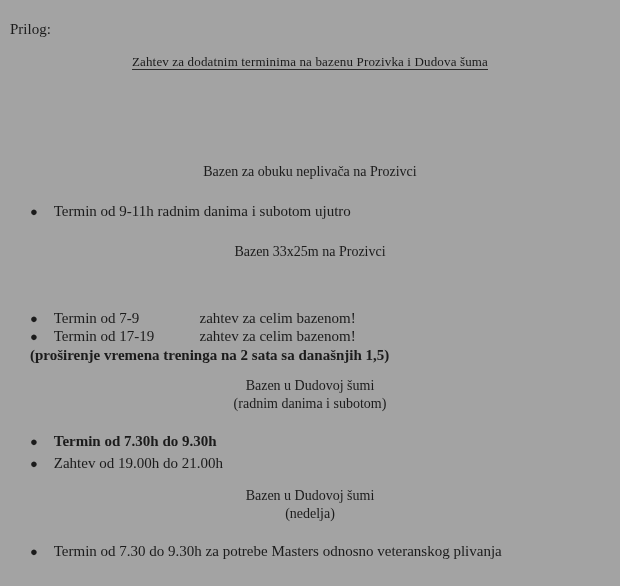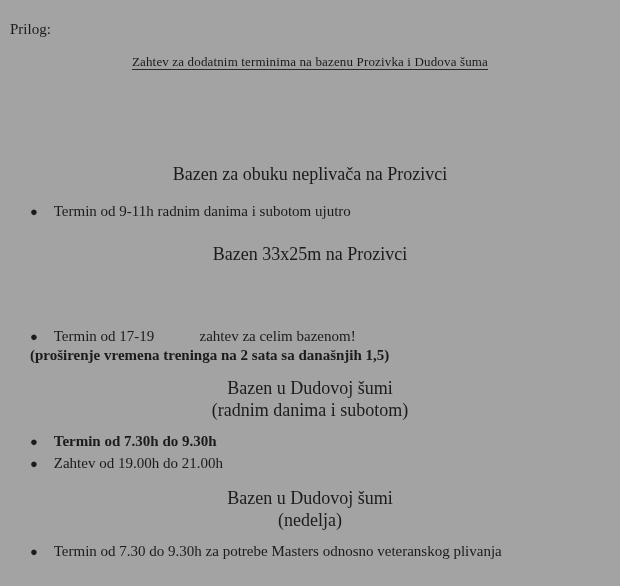--- a/index.html
+++ b/index.html
@@ -45,21 +45,21 @@
     display: inline-block;
     border-bottom: 1.4px solid #2a2a2a;
     padding-bottom: 1px;
   }
 
   
   .sec-head {
     left: 0;
     right: 0;
     text-align: center;
-    font-size: 18px;
+    font-size: 14px;
     font-family: Liberation Serif, serif;
   }
   .sec-head .line2 {
     display: block;
     margin-top: 4px;
   }
 
   
   .bullet-row {
     position: absolute;
@@ -112,20 +112,25 @@
 
   <div class="bullet-row" style="top:203px;">
     <span class="dot">●</span>
     <span class="btxt">Termin od 9-11h radnim danima i subotom ujutro</span>
   </div>
 
   <div class="t sec-head" style="top:245px;">
     <span>Bazen 33x25m na Prozivci</span>
   </div>
 
+  <div class="bullet-row" style="top:310px;">
+    <span class="dot">●</span>
+    <span class="col1">Termin od 7-9</span>
+    <span class="col2">zahtev za celim bazenom!</span>
+  </div>
 
   <div class="bullet-row" style="top:328px;">
     <span class="dot">●</span>
     <span class="col1">Termin od 17-19</span>
     <span class="col2">zahtev za celim bazenom!</span>
   </div>
 
   <div class="note" style="top:347px;">(proširenje vremena treninga na 2 sata sa današnjih 1,5)</div>
 
   <div class="t sec-head" style="top:379px;">

